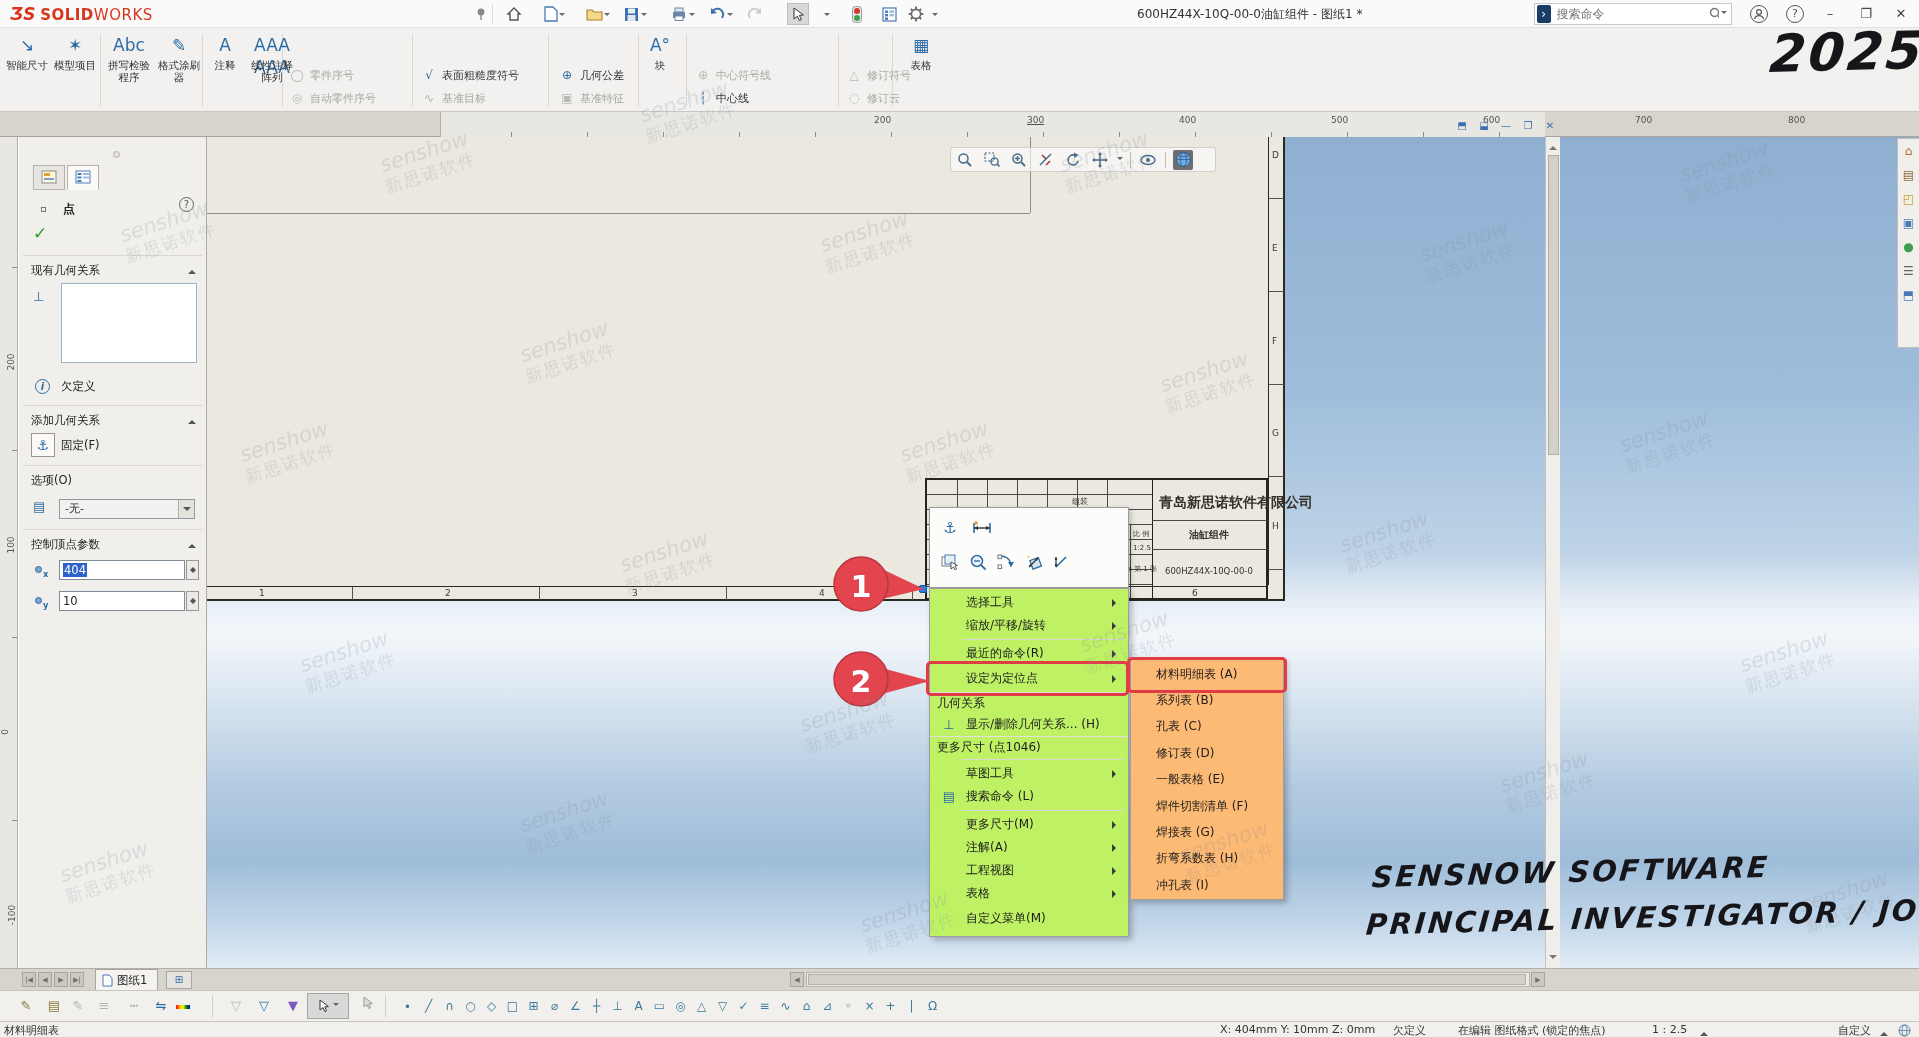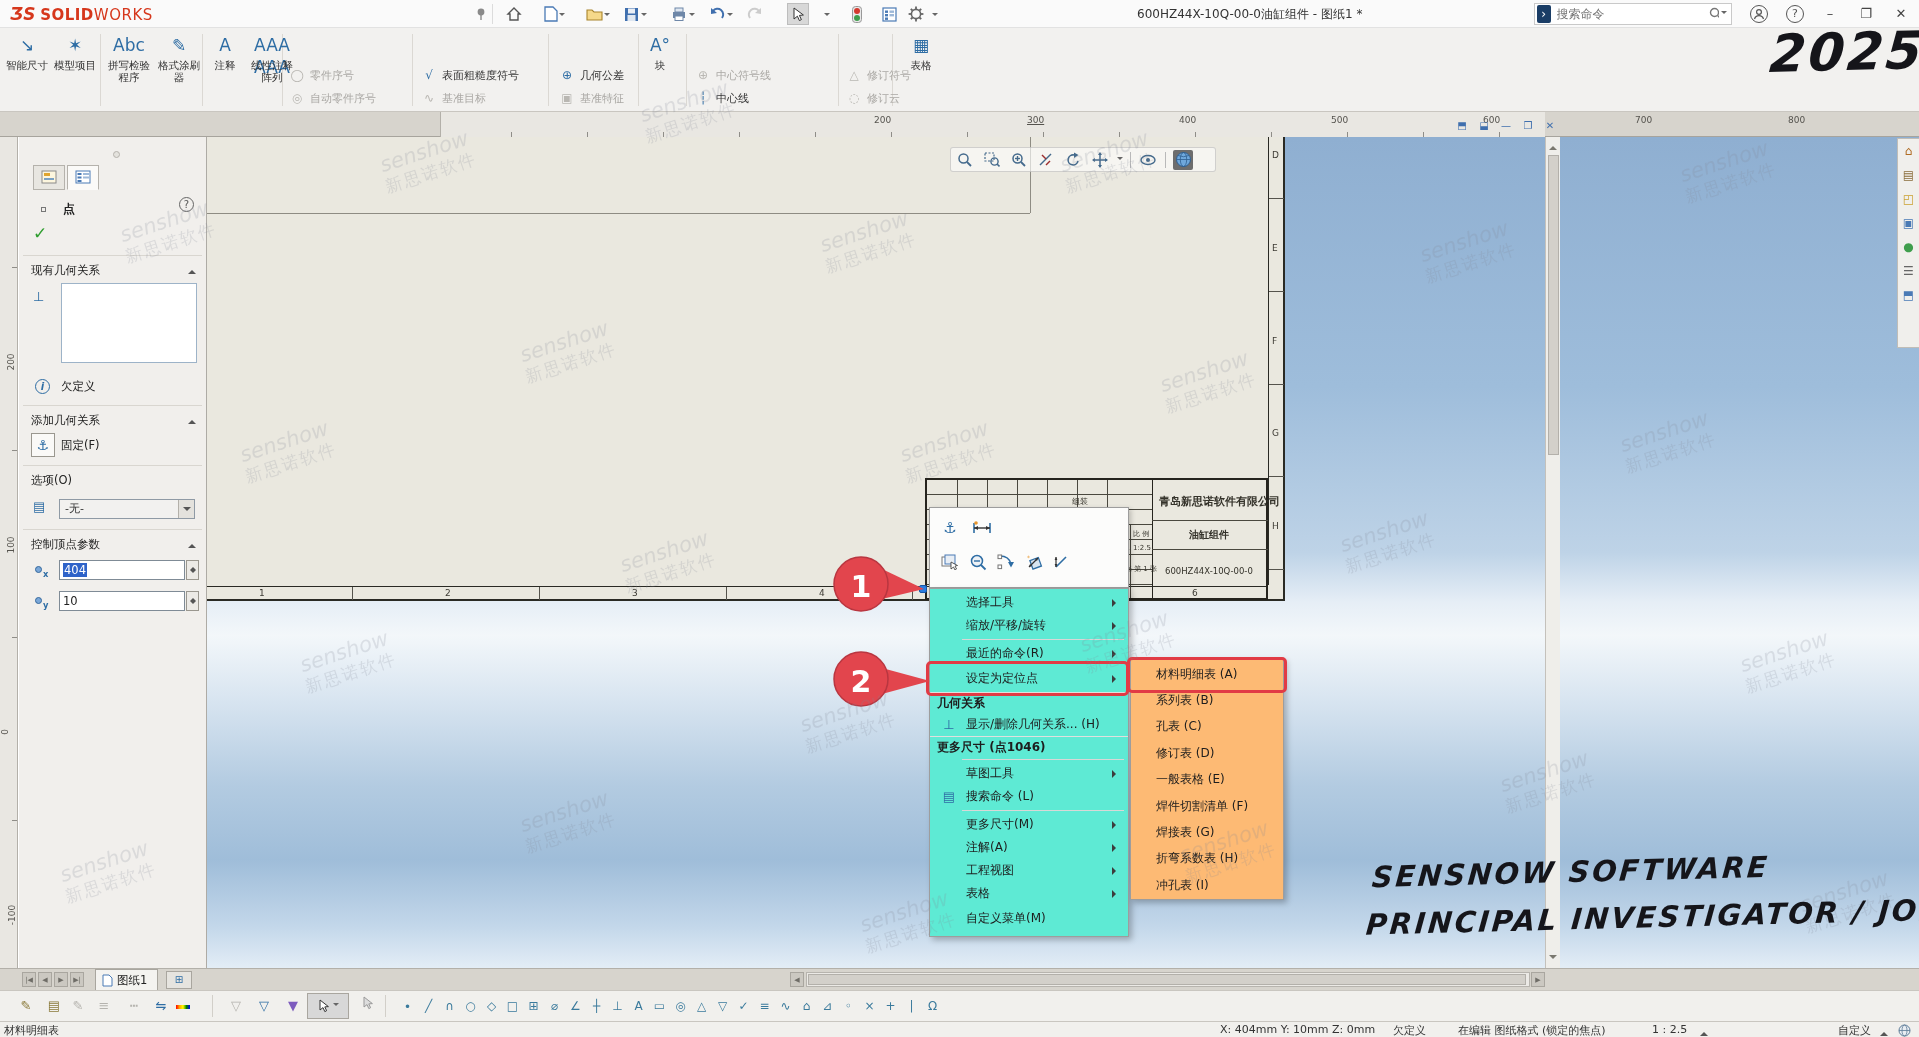--- a/index.html
+++ b/index.html
@@ -99,24 +99,24 @@
   
   .vscroll{position:absolute;left:1338px;top:0;width:15px;height:831px;background:#efeeea;border-left:1px solid #c4c1bb;}
   .vthumb{position:absolute;left:2px;top:18px;width:11px;height:300px;background:#d3d0ca;border:1px solid #b3b0aa;}
   .sb-arrow{position:absolute;width:0;height:0;border:4px solid transparent;}
   
   .taskpane{position:absolute;left:1897px;top:138px;width:22px;height:210px;background:#f0efec;border:1px solid #c0bdb7;border-right:none;}
   .tp-ic{position:absolute;left:2px;width:17px;height:17px;font-size:12px;text-align:center;line-height:17px;}
   
   .sc-toolbar{position:absolute;left:929px;top:507px;width:200px;height:81px;background:#fcfcfb;border:1px solid #9d9d9d;box-shadow:2px 2px 5px rgba(0,0,0,.2);z-index:40;}
   .sc-ic{position:absolute;width:24px;height:24px;display:flex;align-items:center;justify-content:center;color:#2e6da4;font-size:15px;}
-  .cmenu{position:absolute;left:929px;top:588px;width:200px;background:#5eead4;border:1px solid #9d9d9d;box-shadow:3px 3px 6px rgba(0,0,0,.25);padding:2px 0 4px;z-index:41;}
+  .cmenu{position:absolute;left:929px;top:588px;width:200px;background:#bef264;border:1px solid #9d9d9d;box-shadow:3px 3px 6px rgba(0,0,0,.25);padding:2px 0 4px;z-index:41;}
   .cm-row{position:relative;height:23px;display:flex;align-items:center;padding-left:36px;font-size:12px;color:#1d1d1d;white-space:nowrap;}
   .cm-row.tall{height:27px;}
-  .cm-row.header{font-weight:bold;padding-left:7px;height:21px;border-top:1px solid #e0e0de;}
+  .cm-row.header{font-weight:normal;padding-left:7px;height:21px;border-top:1px solid #e0e0de;}
   .cm-row.sep{height:5px;padding:0;}
   .cm-row.sep:after{content:"";position:absolute;left:32px;right:4px;top:2px;border-top:1px solid #d8d8d6;}
   .cm-ic{position:absolute;left:8px;width:22px;text-align:center;color:#2e6da4;font-size:13px;}
   .cm-arrow{position:absolute;right:8px;width:0;height:0;border:4px solid transparent;border-left-color:#3c3c3c;}
   .submenu{position:absolute;left:1130px;top:658px;width:154px;background:#fdba74;border:1px solid #9d9d9d;box-shadow:3px 3px 6px rgba(0,0,0,.25);padding:2px 0 0;z-index:42;}
   .sm-row{height:26.4px;display:flex;align-items:center;padding-left:25px;font-size:12px;color:#1d1d1d;white-space:nowrap;}
   
   .redbox{position:absolute;border:3px solid #e13b45;border-radius:5px;z-index:45;pointer-events:none;}
   .callout{position:absolute;z-index:46;pointer-events:none;}
   
@@ -464,21 +464,21 @@
         <div class="tbline" style="left:180px;top:0;width:1px;height:118px"></div>
         <div class="tbline" style="left:203px;top:44px;width:1px;height:74px"></div>
         <div class="tbline" style="left:225px;top:40px;width:116px;height:1px"></div>
         <div class="tbline" style="left:225px;top:69px;width:116px;height:1px"></div>
         <span class="tb-txt" style="left:145px;top:16px;font-size:8px">组装</span>
         <span class="tb-txt" style="left:183px;top:49px">重 量</span>
         <span class="tb-txt" style="left:206px;top:49px">比 例</span>
         <span class="tb-txt" style="left:183px;top:64px">40.41</span>
         <span class="tb-txt" style="left:206px;top:64px">1:2.5</span>
         <span class="tb-txt" style="left:182px;top:84px">共 1 张  第 1 张</span>
-        <span class="tb-txt" style="left:232px;top:14px;font-size:11px;font-weight:bold">青岛新思诺软件有限公司</span>
+        <span class="tb-txt" style="left:232px;top:14px;font-size:14px;font-weight:bold">青岛新思诺软件有限公司</span>
         <span class="tb-txt" style="left:262px;top:48px;font-size:10px;font-weight:bold">油缸组件</span>
         <span class="tb-txt" style="left:238px;top:86px;font-size:8.5px">600HZ44X-10Q-00-0</span>
       </div>
 
       <div class="abs" style="left:712px;top:448px;width:8px;height:8px;background:#2a7de1;border:1px solid #1756a8;border-radius:2px"></div>
     </div>
 
     <div class="headsup">
       <span class="hu-ic">
           <svg width="16" height="16">

